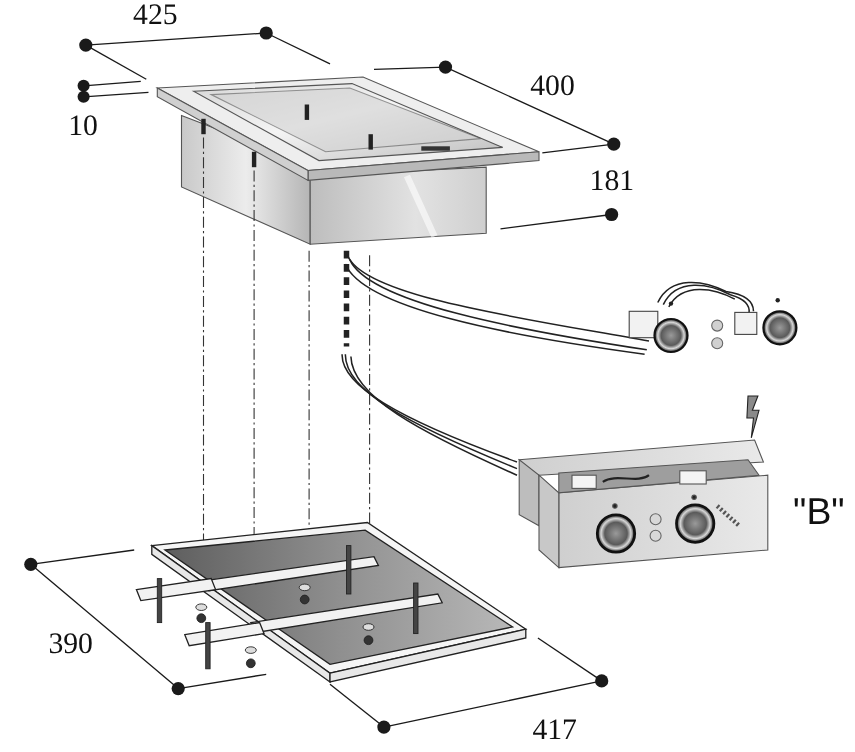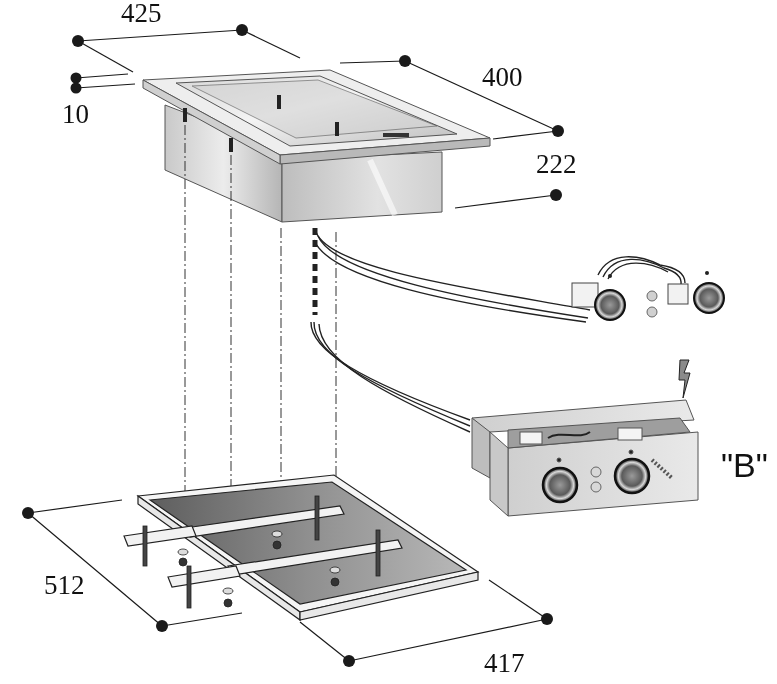--- a/index.html
+++ b/index.html
@@ -187,19 +187,19 @@
     <ellipse cx="277" cy="534" rx="5" ry="3" fill="#ddd"></ellipse>
     <circle cx="277" cy="545" r="4" fill="#333"></circle>
     <ellipse cx="335" cy="570" rx="5" ry="3" fill="#ddd"></ellipse>
     <circle cx="335" cy="582" r="4" fill="#333"></circle>
   </g>
 </svg>
 
 <div class="dim-label" style="left:121px; top:0px;">425</div>
 <div class="dim-label" style="left:482px; top:64px;">400</div>
 <div class="dim-label" style="left:62px;  top:101px;">10</div>
-<div class="dim-label" style="left:536px; top:151px;">222</div>
-<div class="dim-label" style="left:44px;  top:572px;">512</div>
+<div class="dim-label" style="left:536px; top:151px;">181</div>
+<div class="dim-label" style="left:44px;  top:572px;">390</div>
 <div class="dim-label" style="left:442px; top:650px;margin-left:42px;">417</div>
 
 <div class="callout" style="left:721px; top:448px;">"B"</div>
 
 </div>
 
 </body></html>

